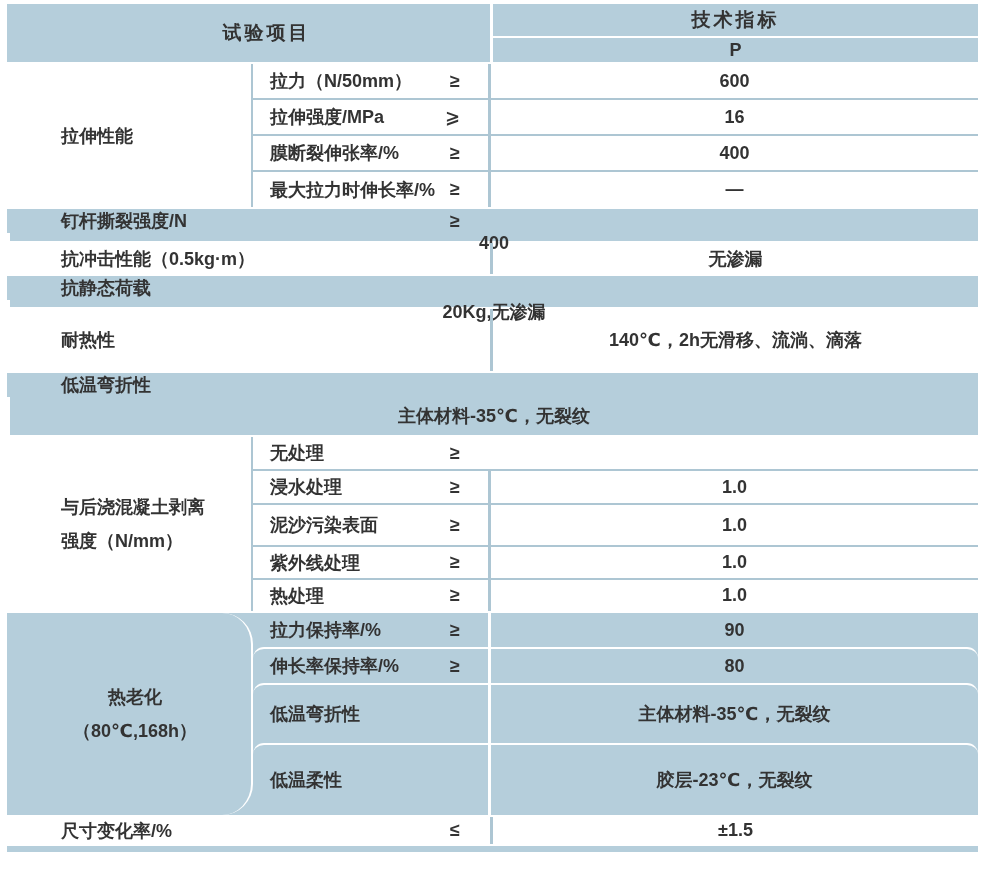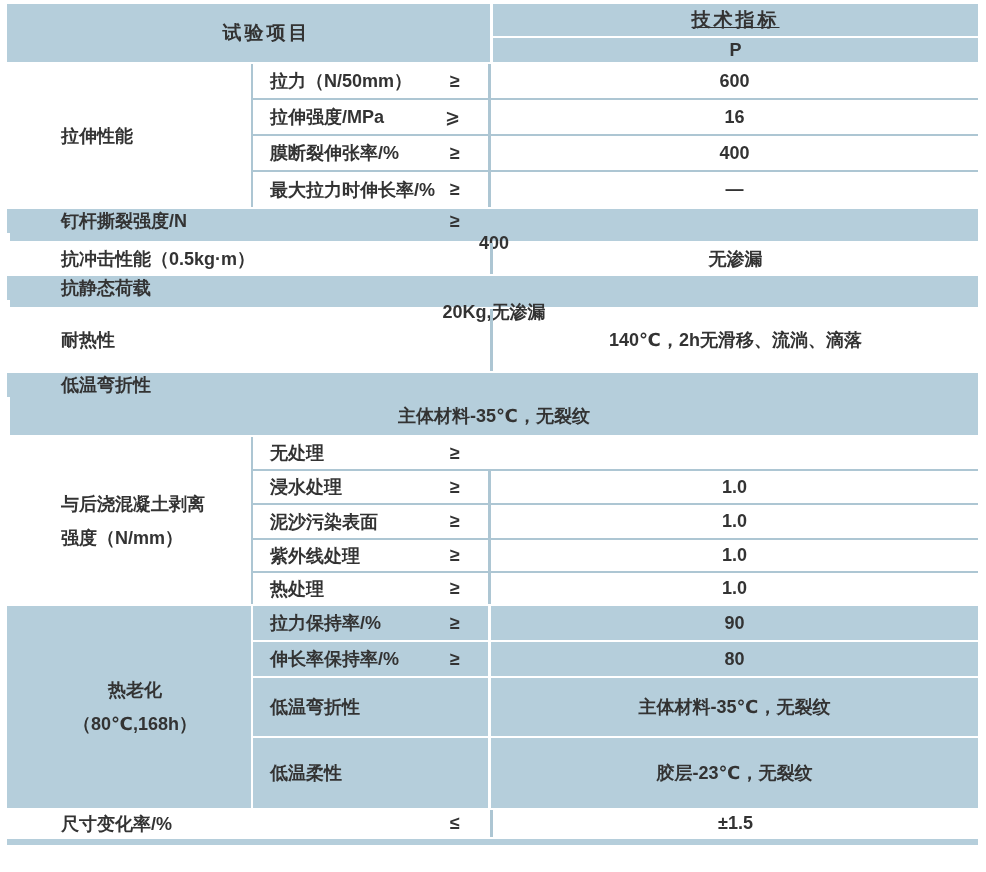--- a/index.html
+++ b/index.html
@@ -13,35 +13,35 @@
   .tbl{position:absolute;left:7px;top:4px;width:971px;}
   .blk{margin-bottom:2px;}
   
   .hdr{height:58px;display:flex;}
   .hdr-left{width:483px;margin-right:3px;background:var(--blue);
     display:flex;align-items:center;justify-content:center;
     font-size:19px;font-weight:700;letter-spacing:3px;padding-left:36px;}
   .hdr-right{flex:1;background:var(--blue);display:flex;flex-direction:column;}
   .hdr-title{height:34px;border-bottom:2px solid #ffffff;
     display:flex;align-items:center;justify-content:center;
-    font-size:19px;font-weight:700;letter-spacing:3px;text-decoration:underline;}
+    font-size:19px;font-weight:700;letter-spacing:3px;}
   .hdr-sub{height:24px;display:flex;align-items:center;justify-content:center;
     font-size:18px;font-weight:700;}
   
   .sec{display:flex;}
   .sec.blue{background:var(--blue);}
   .gcell{width:246px;border-right:2px solid var(--line);
     display:flex;flex-direction:column;justify-content:center;
     padding-left:54px;font-size:18px;font-weight:600;line-height:34px;}
   .sec.blue .gcell{border-right-color:#ffffff;}
-  .gcell.centered{padding-left:12px;align-items:center;}
+  .gcell.centered{padding-left:12px;align-items:center;border-radius:31px;}
   .rows{flex:1;display:flex;flex-direction:column;}
   .srow{display:flex;}
   .rows .srow + .srow{border-top:2px solid var(--line);}
-  .sec.blue .rows .srow + .srow{border-top-color:#ffffff;}
+  .sec.blue .rows .srow + .srow{border-top-color:#ffffff;border-radius:11px;}
   .slabel{width:235px;padding-left:17px;display:flex;align-items:center;
     font-size:18px;font-weight:600;}
   .sval{flex:1;border-left:3px solid var(--line);
     display:flex;align-items:center;justify-content:center;
     font-size:18px;font-weight:600;}
   .sec.blue .sval{border-left-color:#ffffff;}
   
   .simple{display:flex;}
   .simple.blue{background:var(--blue);flex-direction:column;}
   .lcell{width:483px;padding-left:54px;display:flex;align-items:center;
@@ -156,21 +156,21 @@
             <span class="op">≥</span>
           </div>
       </div>
       <div class="srow" style="height:34px">
         <div class="slabel">
             <span>浸水处理</span>
             <span class="op">≥</span>
           </div>
         <div class="sval">1.0</div>
       </div>
-      <div class="srow" style="height:35px">
+      <div class="srow" style="height:42px">
         <div class="slabel">
             <span>泥沙污染表面</span>
             <span class="op">≥</span>
           </div>
         <div class="sval">1.0</div>
       </div>
       <div class="srow" style="height:33px">
         <div class="slabel">
             <span>紫外线处理</span>
             <span class="op">≥</span>

